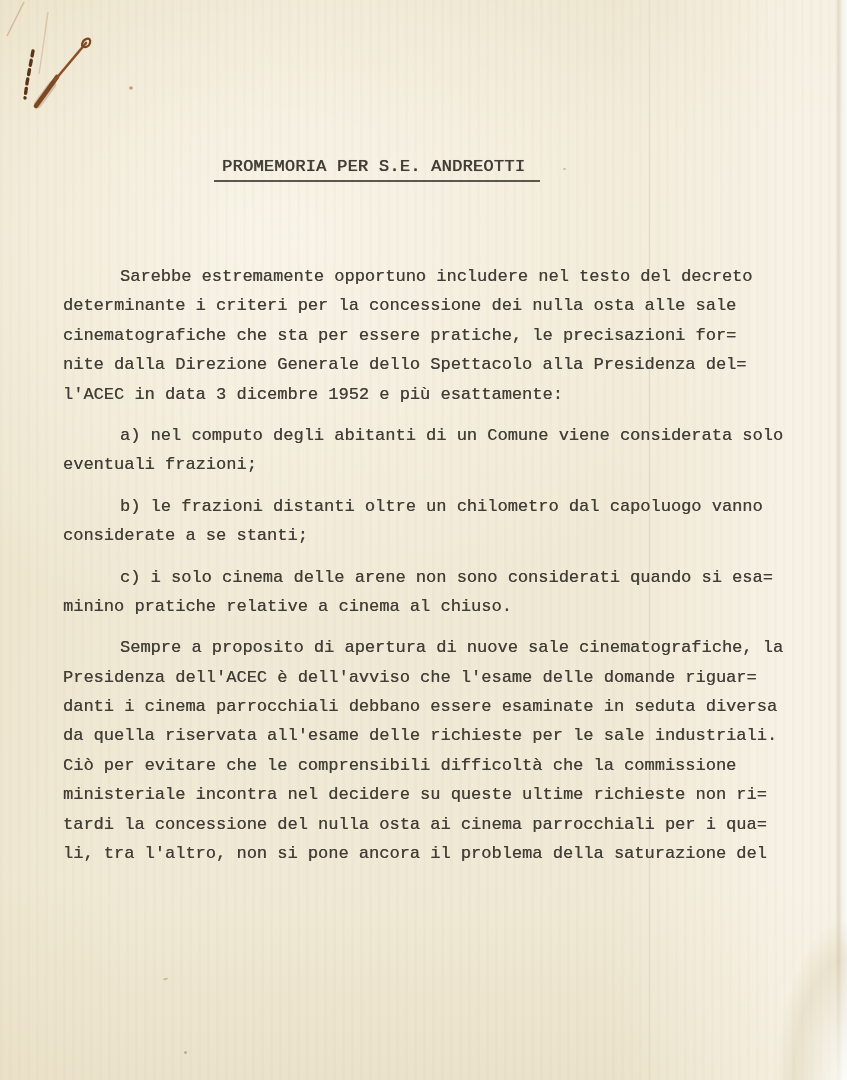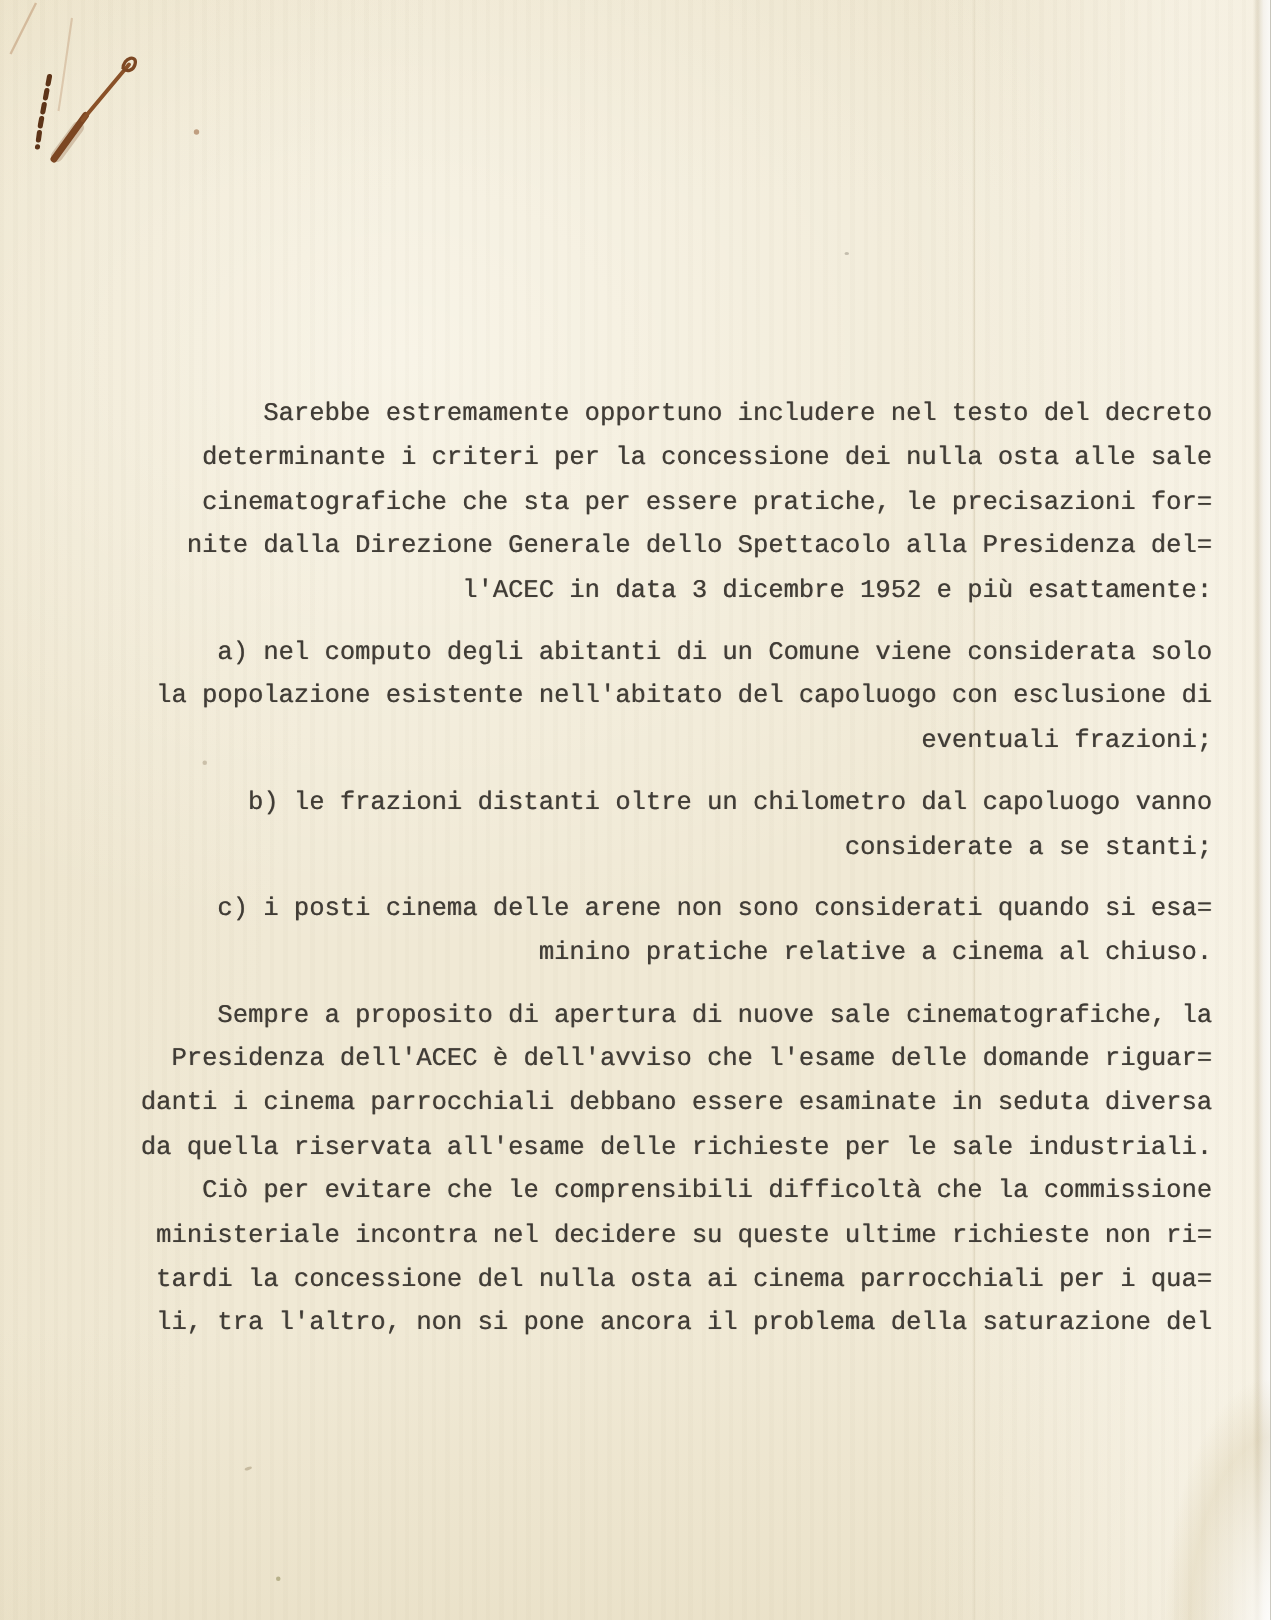--- a/index.html
+++ b/index.html
@@ -49,21 +49,20 @@
     font-size:17px;letter-spacing:0.25px;
     padding:0 15px 4px 8px;
     border-bottom:2px solid rgba(64,60,54,0.85);
     text-shadow:0.55px 0 0 rgba(64,60,54,0.8), 0 0 0.7px rgba(64,60,54,0.45);
     white-space:pre;
   }
   .doc-body{
     position:absolute;left:63px;top:262px;width:745px;
     font-size:17px;
     text-shadow:0.3px 0 0 rgba(62,56,49,0.55), 0 0 0.6px rgba(62,56,49,0.3);
-    text-align:right;
   }
   .para{margin:0 0 12px 0;}
   .line{white-space:pre;line-height:29.4px;height:29.4px;}
   .line.first{padding-left:57px;}
   .speck{position:absolute;border-radius:50%;pointer-events:none;}
   .speck.s1{left:163px;top:978px;width:5px;height:2px;background:rgba(130,110,75,0.35);transform:rotate(-20deg);}
   .speck.s2{left:184px;top:1051px;width:3px;height:3px;background:rgba(120,115,60,0.45);}
   .speck.s3{left:563px;top:168px;width:3px;height:2px;background:rgba(110,100,85,0.35);}
   .speck.s4{left:135px;top:507px;width:3px;height:3px;background:rgba(120,100,70,0.30);}
 </style>
@@ -85,40 +84,40 @@
 
   <div class="fold-line"></div>
   <div class="page-edge-right"></div>
   <div class="corner-curl"></div>
 
   <div class="speck s1"></div>
   <div class="speck s2"></div>
   <div class="speck s3"></div>
   <div class="speck s4"></div>
 
+  <div class="doc-title">PROMEMORIA PER S.E. ANDREOTTI</div>
 
   <div class="doc-body">
       <div class="para">
         <div class="line first">Sarebbe estremamente opportuno includere nel testo del decreto</div>
         <div class="line">determinante i criteri per la concessione dei nulla osta alle sale</div>
         <div class="line">cinematografiche che sta per essere pratiche, le precisazioni for=</div>
         <div class="line">nite dalla Direzione Generale dello Spettacolo alla Presidenza del=</div>
         <div class="line">l'ACEC in data 3 dicembre 1952 e più esattamente:</div>
       </div>
       <div class="para">
         <div class="line first">a) nel computo degli abitanti di un Comune viene considerata solo</div>
-        <div class="line">la popolazione esistente nell'abitato del capoluogo con esclusione di</div>
         <div class="line">eventuali frazioni;</div>
       </div>
       <div class="para">
         <div class="line first">b) le frazioni distanti oltre un chilometro dal capoluogo vanno</div>
         <div class="line">considerate a se stanti;</div>
       </div>
       <div class="para">
-        <div class="line first">c) i posti cinema delle arene non sono considerati quando si esa=</div>
+        <div class="line first">c) i solo cinema delle arene non sono considerati quando si esa=</div>
         <div class="line">minino pratiche relative a cinema al chiuso.</div>
       </div>
       <div class="para">
         <div class="line first">Sempre a proposito di apertura di nuove sale cinematografiche, la</div>
         <div class="line">Presidenza dell'ACEC è dell'avviso che l'esame delle domande riguar=</div>
         <div class="line">danti i cinema parrocchiali debbano essere esaminate in seduta diversa</div>
         <div class="line">da quella riservata all'esame delle richieste per le sale industriali.</div>
         <div class="line">Ciò per evitare che le comprensibili difficoltà che la commissione</div>
         <div class="line">ministeriale incontra nel decidere su queste ultime richieste non ri=</div>
         <div class="line">tardi la concessione del nulla osta ai cinema parrocchiali per i qua=</div>

